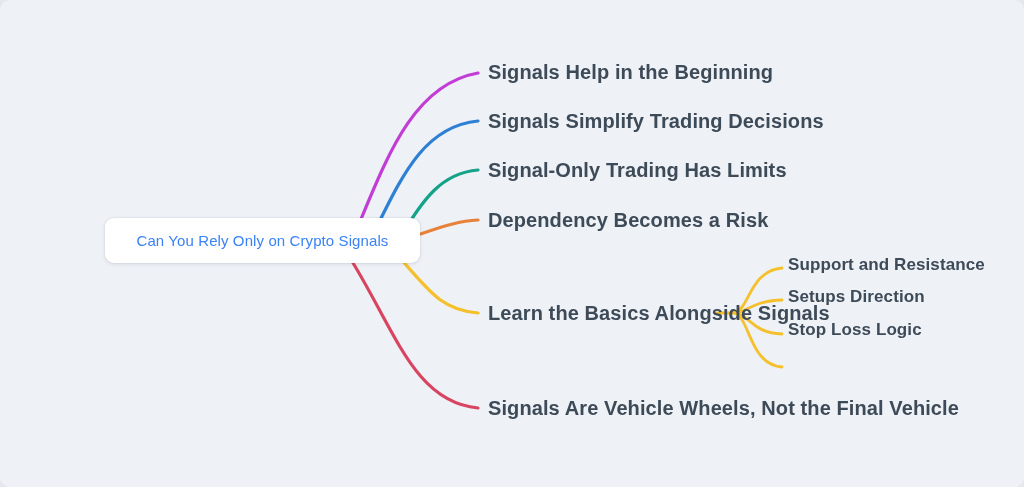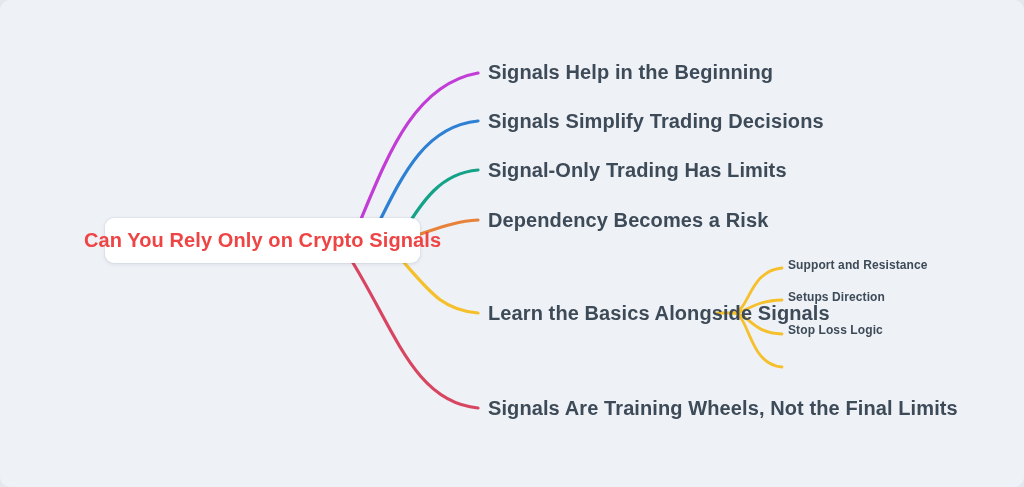--- a/index.html
+++ b/index.html
@@ -30,43 +30,43 @@
     height: 45px;
     background: #ffffff;
     border-radius: 9px;
     box-shadow: 0 1px 4px rgba(40,50,70,0.12), 0 0 0 1px rgba(40,50,70,0.03);
     display: flex;
     align-items: center;
     justify-content: center;
     z-index: 2;
   }
   .root-node .root-label {
-    color: #ef4444;
-    font-size: 20px;
-    font-weight: bold;
+    color: #3b82f6;
+    font-size: 15px;
+    font-weight: normal;
     letter-spacing: 0.1px;
     white-space: nowrap;
   }
   .branch-label {
     position: absolute;
     left: 488px;
     z-index: 2;
     color: #3d4a57;
     font-size: 20px;
     font-weight: bold;
     letter-spacing: 0.1px;
     white-space: nowrap;
     line-height: 18px;
   }
   .sub-label {
     position: absolute;
     left: 788px;
     z-index: 2;
     color: #3d4a57;
-    font-size: 12px;
+    font-size: 17px;
     font-weight: bold;
     letter-spacing: 0.1px;
     white-space: nowrap;
     line-height: 16px;
   }
 </style>
 </head>
 <body>
 
 <div class="canvas">
@@ -89,19 +89,19 @@
 
   <div class="root-node">
     <span class="root-label">Can You Rely Only on Crypto Signals</span>
   </div>
 
   <div class="branch-label" style="top:63px;">Signals Help in the Beginning</div>
   <div class="branch-label" style="top:161px;">Signal-Only Trading Has Limits</div>
   <div class="branch-label" style="top:112px;">Signals Simplify Trading Decisions</div>
   <div class="branch-label" style="top:211px;">Dependency Becomes a Risk</div>
   <div class="branch-label" style="top:304px;">Learn the Basics Alongside Signals</div>
-  <div class="branch-label" style="top:399px;">Signals Are Training Wheels, Not the Final Limits</div>
+  <div class="branch-label" style="top:399px;">Signals Are Vehicle Wheels, Not the Final Vehicle</div>
 
   <div class="sub-label" style="top:257px;">Support and Resistance</div>
   <div class="sub-label" style="top:289px;">Setups Direction</div>
   <div class="sub-label" style="top:322px;text-align:right;">Stop Loss Logic</div>
 
 </div>
 
 </body></html>

